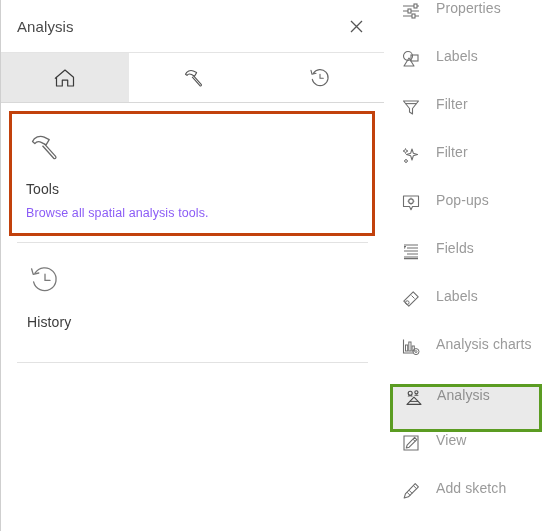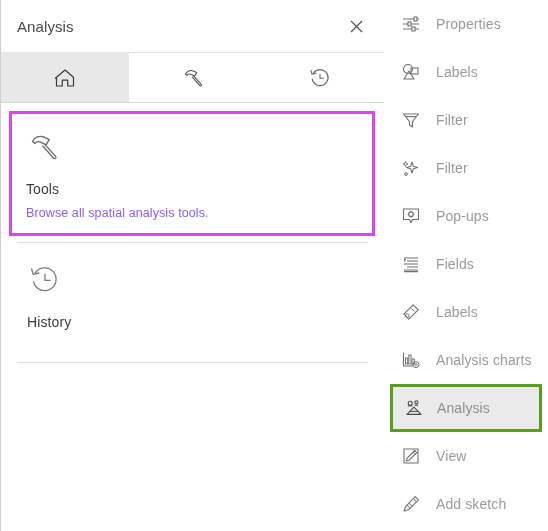--- a/index.html
+++ b/index.html
@@ -86,21 +86,21 @@
     position: relative;
   }
   .card {
     position: relative;
     margin: 0 9px;
     padding: 16px 16px 16px 17px;
     box-sizing: border-box;
     cursor: pointer;
   }
   .card.selected {
-    border: 3px solid #d946ef;
+    border: 3px solid #c2410c;
     margin: 8px 9px 0 8px;
     padding: 13px 13px 13px 14px;
   }
   .card-icon {
     height: 40px;
     display: flex;
     align-items: center;
   }
   .card-title {
     font-size: 14px;
@@ -133,21 +133,21 @@
     background: #ffffff;
     box-sizing: border-box;
     display: flex;
     flex-direction: column;
     position: relative;
   }
   .side-item {
     height: 48px;
     min-height: 48px;
     display: flex;
-    align-items: center;
+    align-items: flex-start;
     padding-left: 16px;
     box-sizing: border-box;
     cursor: pointer;
     position: relative;
     background: #ffffff;
   }
   .side-item.selected {
     background: #eaeaea;
     border: 3px solid #5b9c22;
     margin: 0 6px;

